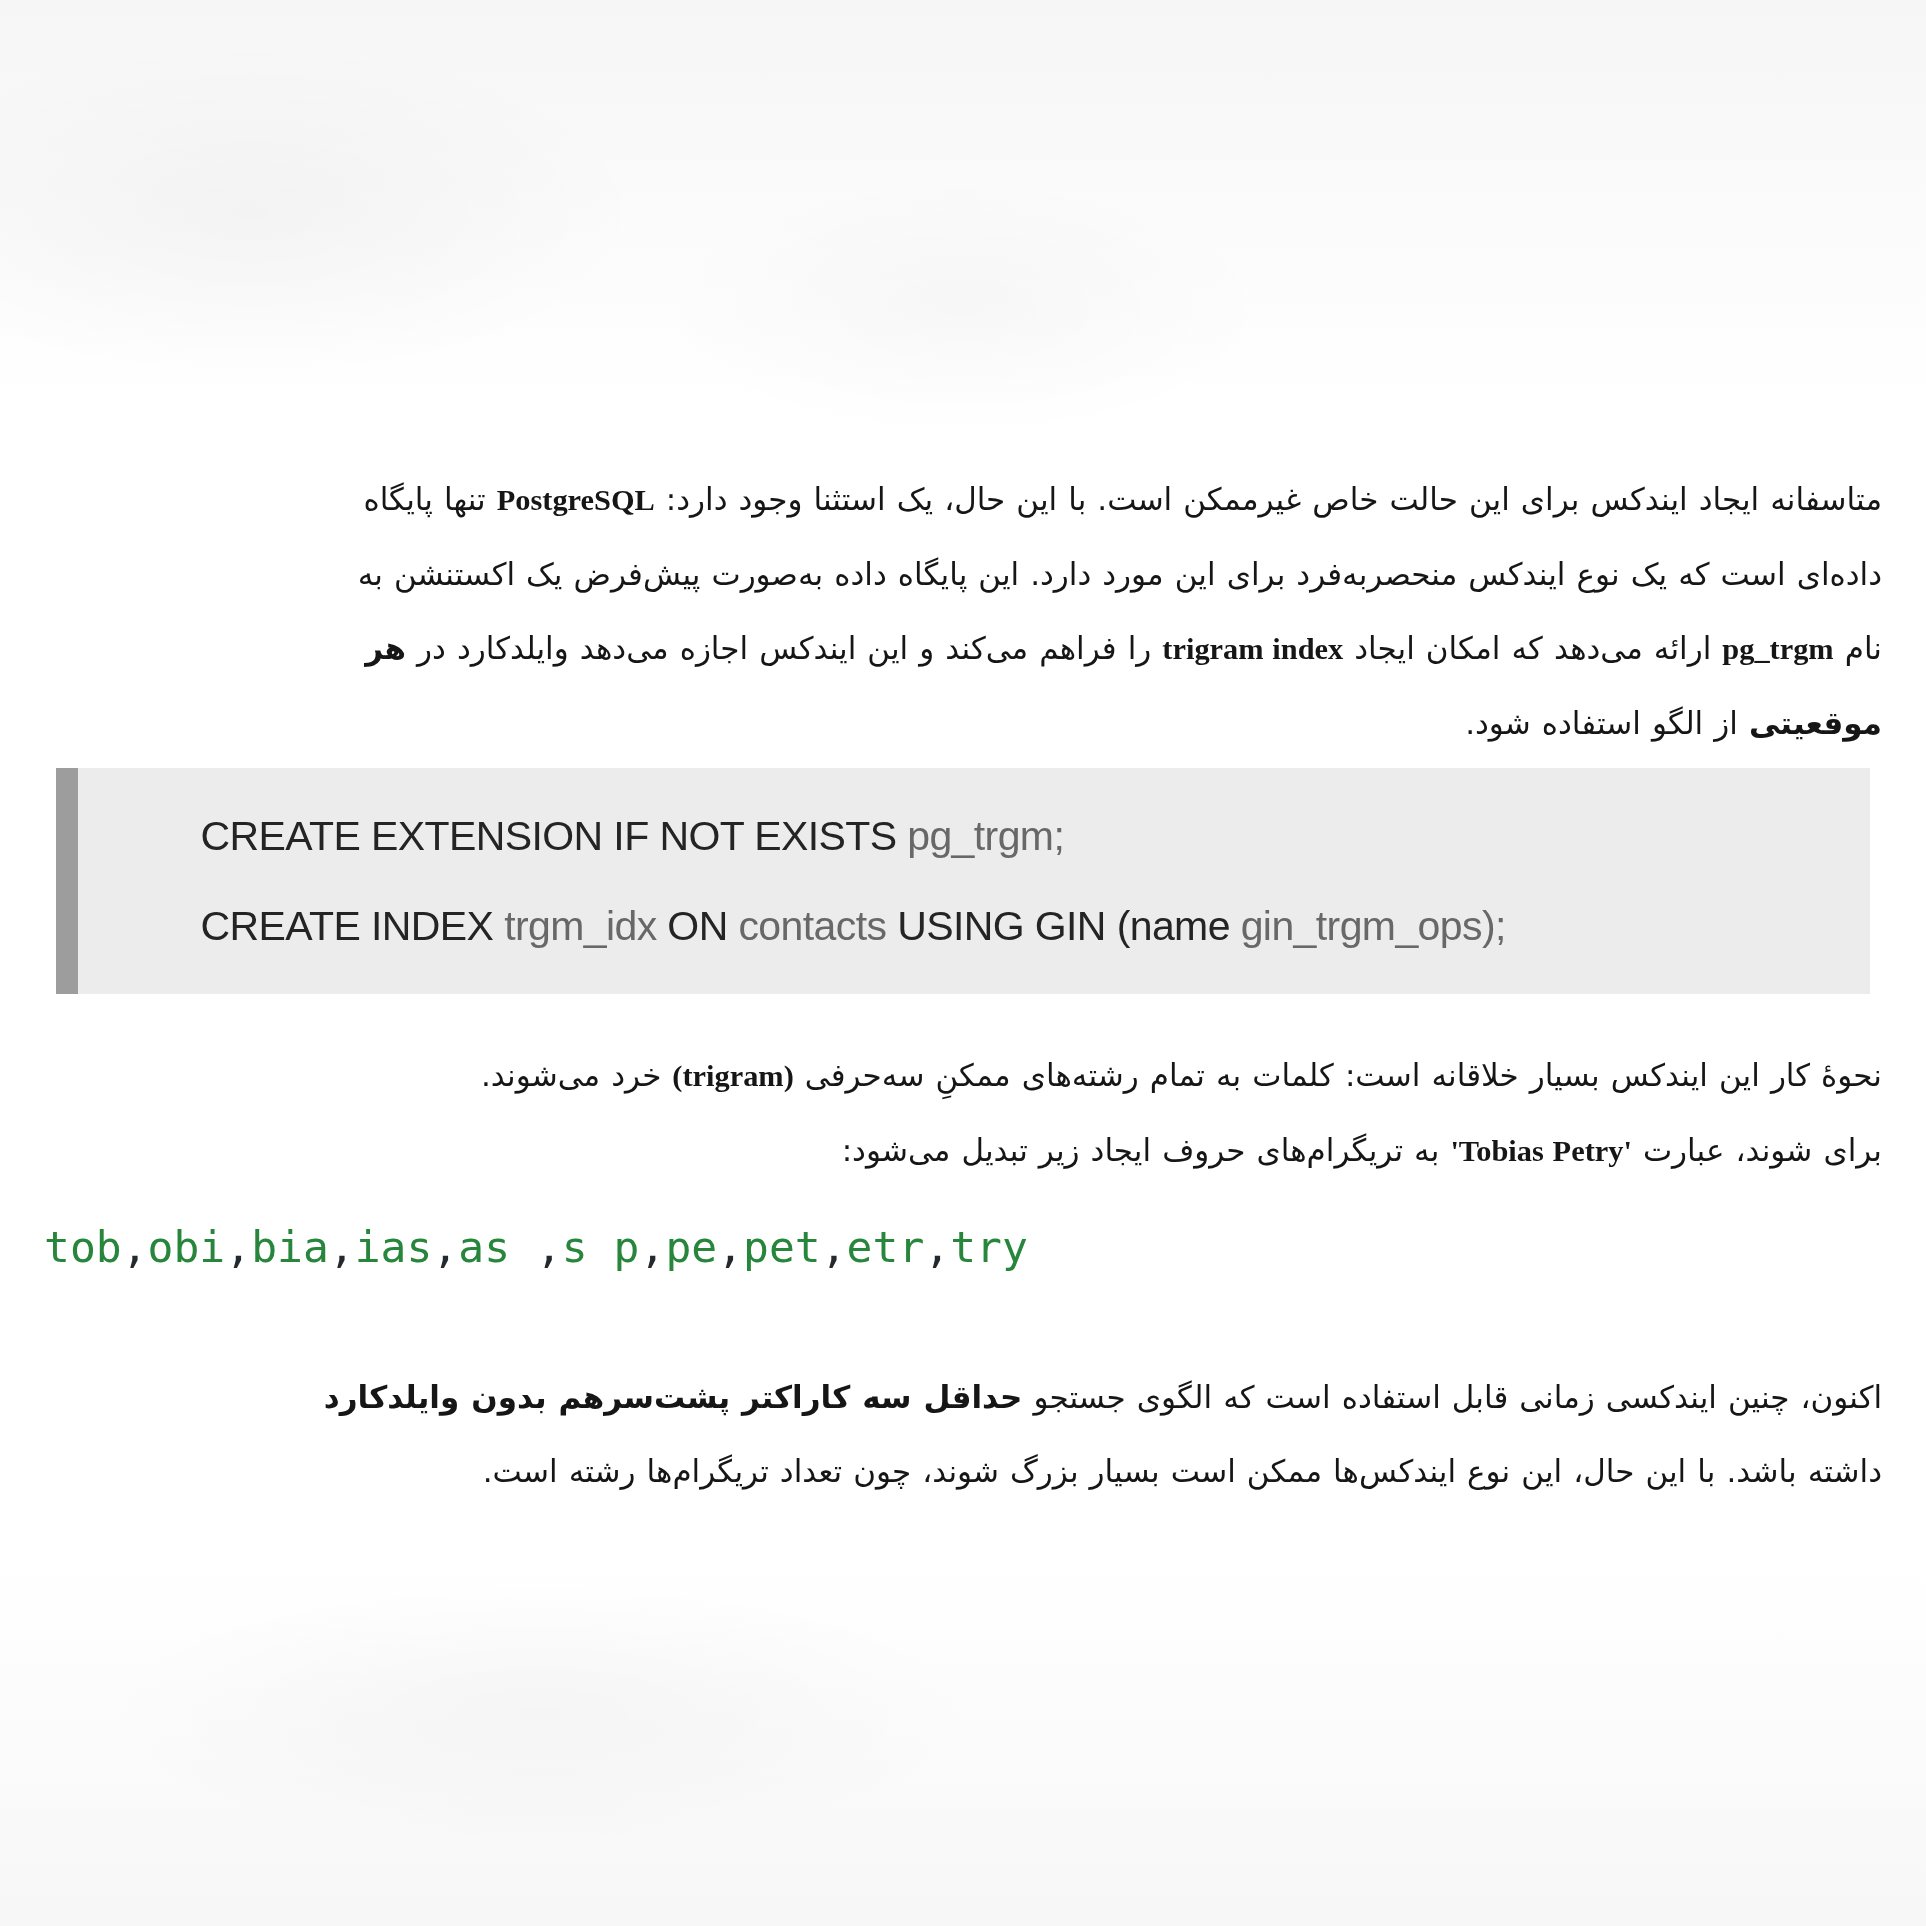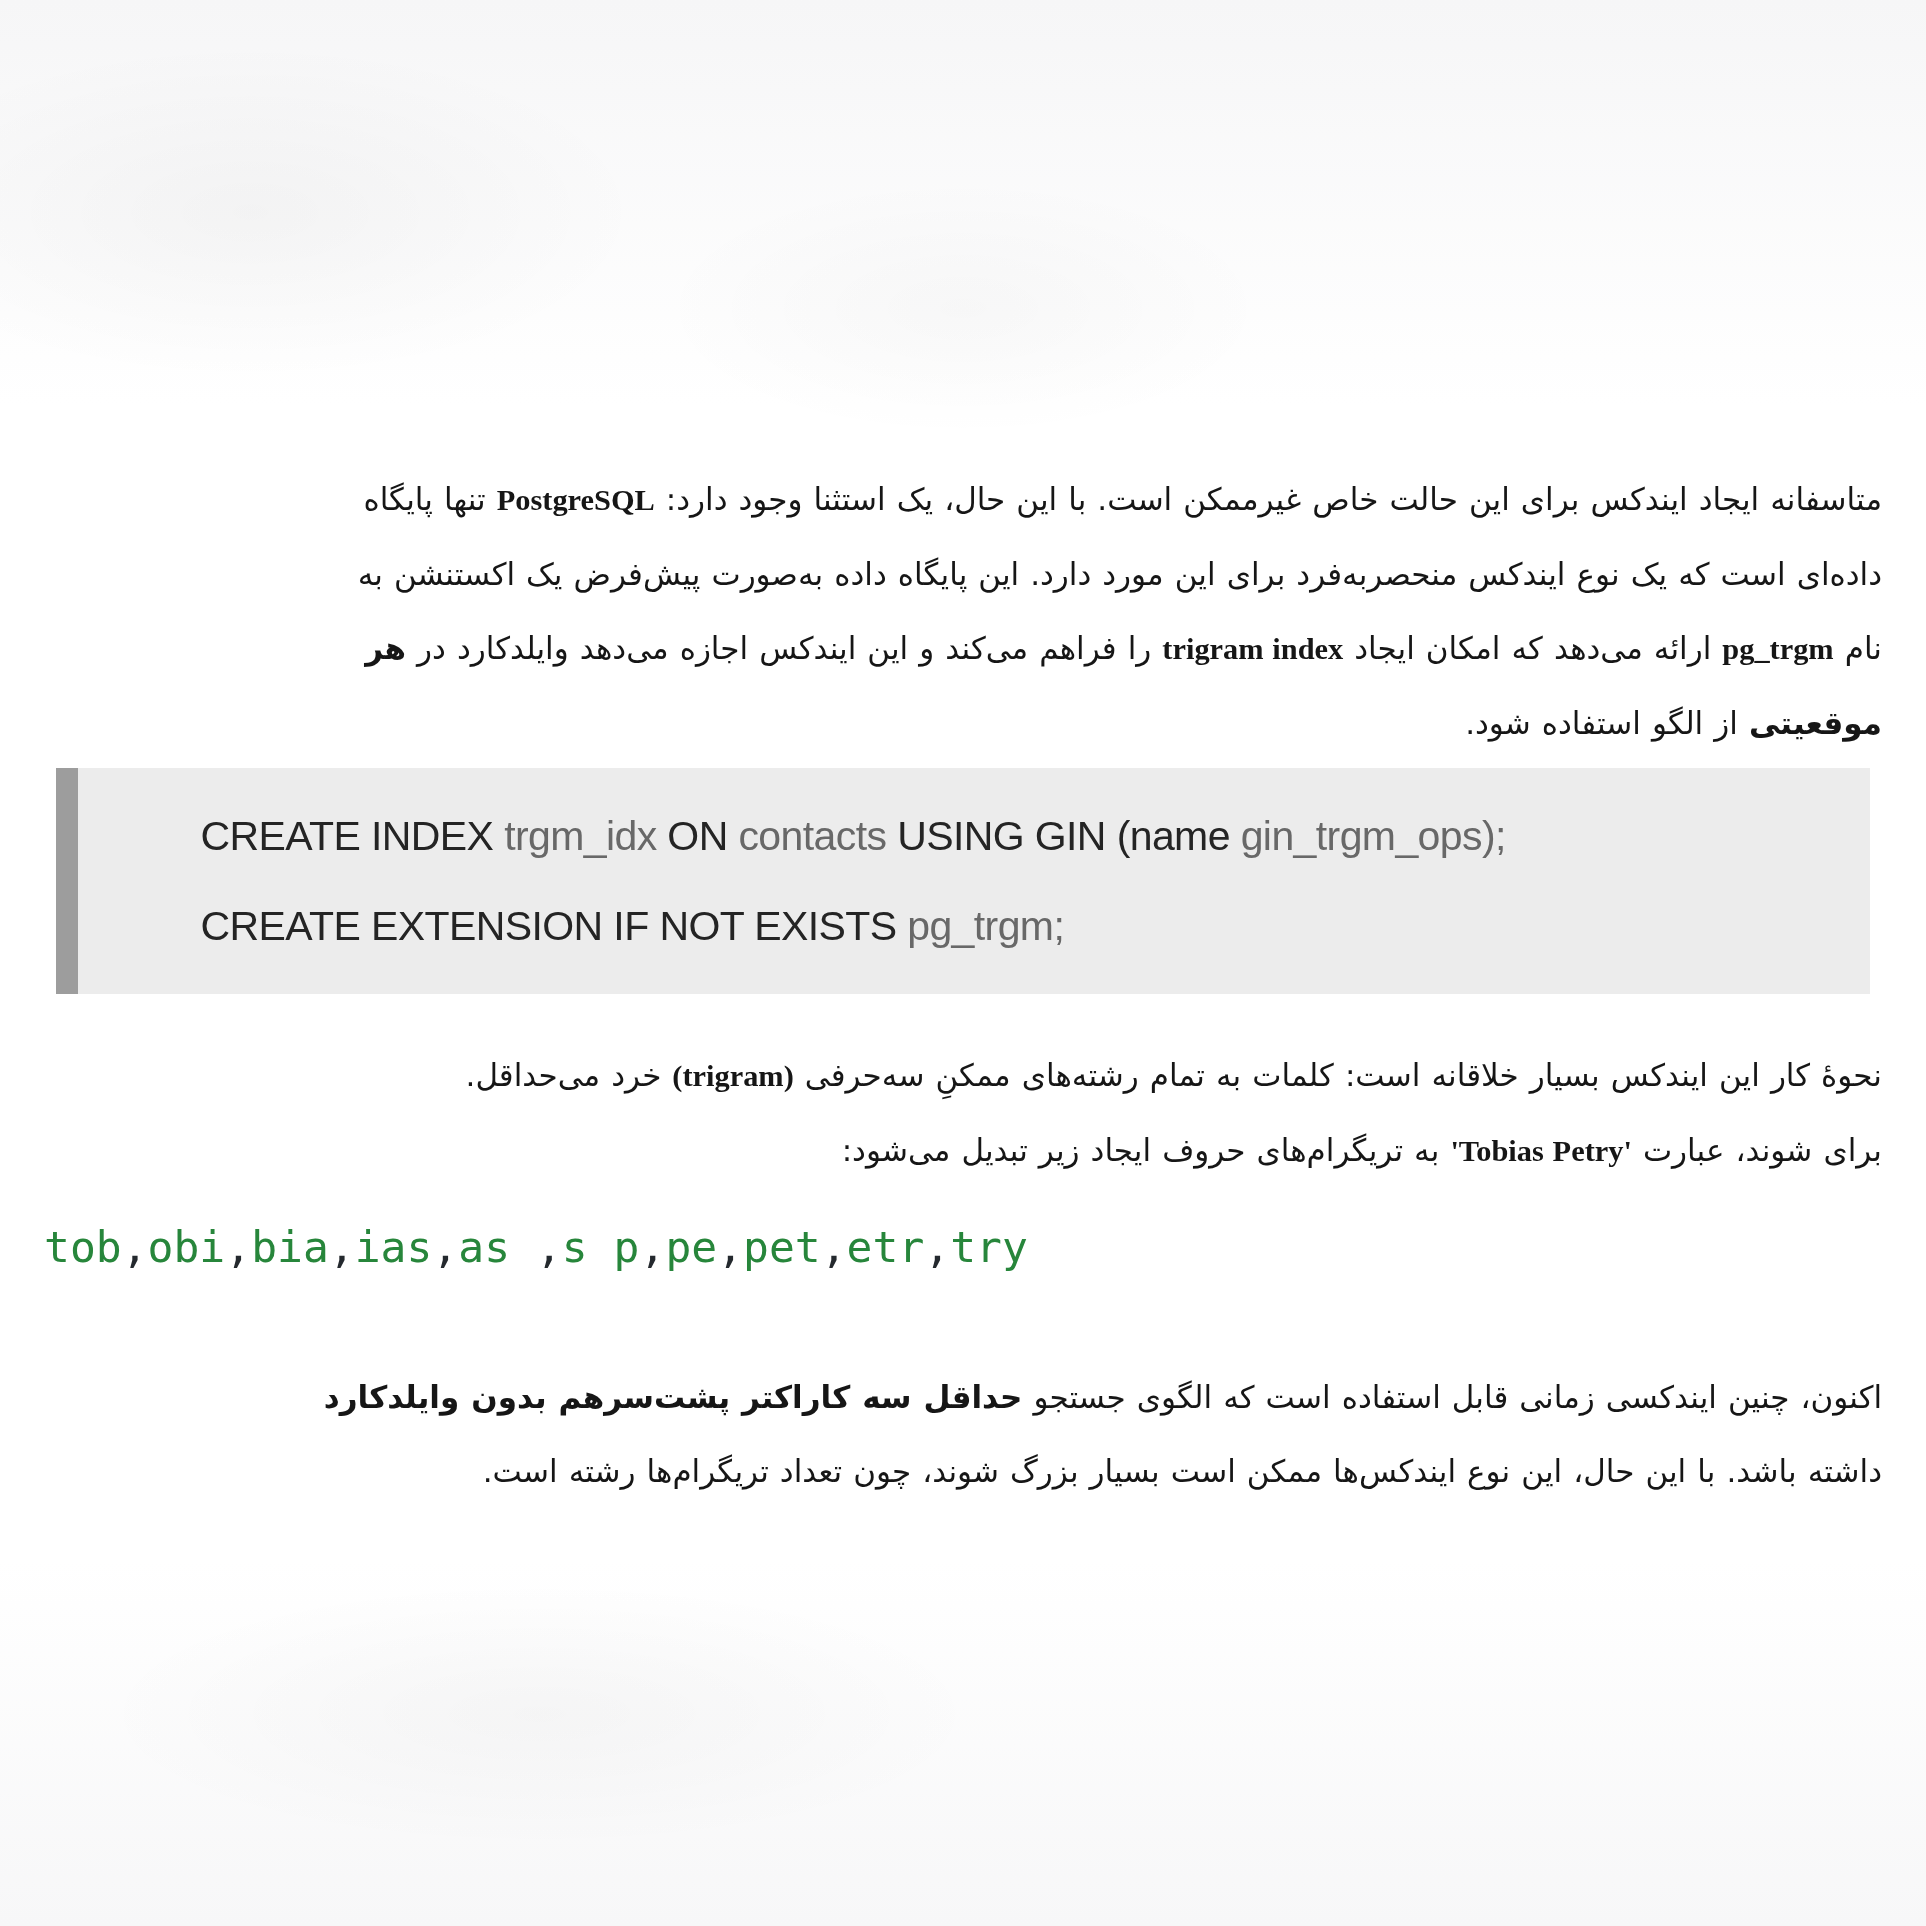--- a/index.html
+++ b/index.html
@@ -75,24 +75,24 @@
 </head>
 <body style="--code-bg: #ececec; --code-bar: #9d9d9d; --code-kw: #242424; --code-ident: #686868; --trigram-green: #27863b; --trigram-comma: #24292e;">
 
 <div class="bg-texture"></div>
 
 <main class="content">
 
   <p class="para para-intro"><span>متاسفانه ایجاد ایندکس برای این حالت خاص غیرممکن است. با این حال، یک استثنا وجود دارد: </span><span class="bold latin" dir="ltr">PostgreSQL</span><span> تنها پایگاه</span><br><span>داده‌ای است که یک نوع ایندکس منحصربه‌فرد برای این مورد دارد. این پایگاه داده به‌صورت پیش‌فرض یک اکستنشن به</span><br><span>نام </span><span class="bold latin" dir="ltr">pg_trgm</span><span> ارائه می‌دهد که امکان ایجاد </span><span class="bold latin" dir="ltr">trigram index</span><span> را فراهم می‌کند و این ایندکس اجازه می‌دهد وایلدکارد در </span><span class="bold">هر</span><br><span class="bold">موقعیتی</span><span> از الگو استفاده شود.</span></p>
 
   <figure class="code-block">
+      <div class="code-line"><span class="kw">CREATE EXTENSION IF NOT EXISTS </span><span class="ident">pg_trgm;</span></div>
       <div class="code-line"><span class="kw">CREATE INDEX </span><span class="ident">trgm_idx </span><span class="kw">ON </span><span class="ident">contacts </span><span class="kw">USING GIN (name </span><span class="ident">gin_trgm_ops);</span></div>
-      <div class="code-line"><span class="kw">CREATE EXTENSION IF NOT EXISTS </span><span class="ident">pg_trgm;</span></div>
     </figure>
 
-  <p class="para para-how"><span>نحوهٔ کار این ایندکس بسیار خلاقانه است:  کلمات به تمام رشته‌های ممکنِ سه‌حرفی </span><span class="bold latin" dir="ltr">(trigram)</span><span> خرد می‌حداقل.</span><br><span>برای شوند، عبارت </span><span class="bold latin" dir="ltr">'Tobias Petry'</span><span> به تریگرام‌های حروف ایجاد زیر تبدیل می‌شود:</span></p>
+  <p class="para para-how"><span>نحوهٔ کار این ایندکس بسیار خلاقانه است:  کلمات به تمام رشته‌های ممکنِ سه‌حرفی </span><span class="bold latin" dir="ltr">(trigram)</span><span> خرد می‌شوند.</span><br><span>برای شوند، عبارت </span><span class="bold latin" dir="ltr">'Tobias Petry'</span><span> به تریگرام‌های حروف ایجاد زیر تبدیل می‌شود:</span></p>
 
   <pre class="trigram-line"><span>tob</span><span class="comma">,</span><span>obi</span><span class="comma">,</span><span>bia</span><span class="comma">,</span><span>ias</span><span class="comma">,</span><span>as </span><span class="comma">,</span><span>s p</span><span class="comma">,</span><span>pe</span><span class="comma">,</span><span>pet</span><span class="comma">,</span><span>etr</span><span class="comma">,</span><span>try</span></pre>
 
   <p class="para para-usage"><span>اکنون، چنین ایندکسی زمانی قابل استفاده است که الگوی جستجو </span><span class="bold">حداقل سه کاراکتر پشت‌سرهم بدون وایلدکارد</span><br><span>داشته باشد. با این حال، این نوع ایندکس‌ها ممکن است بسیار بزرگ شوند، چون تعداد تریگرام‌ها رشته است.</span></p>
 
 </main>
 
 
 </body></html>

